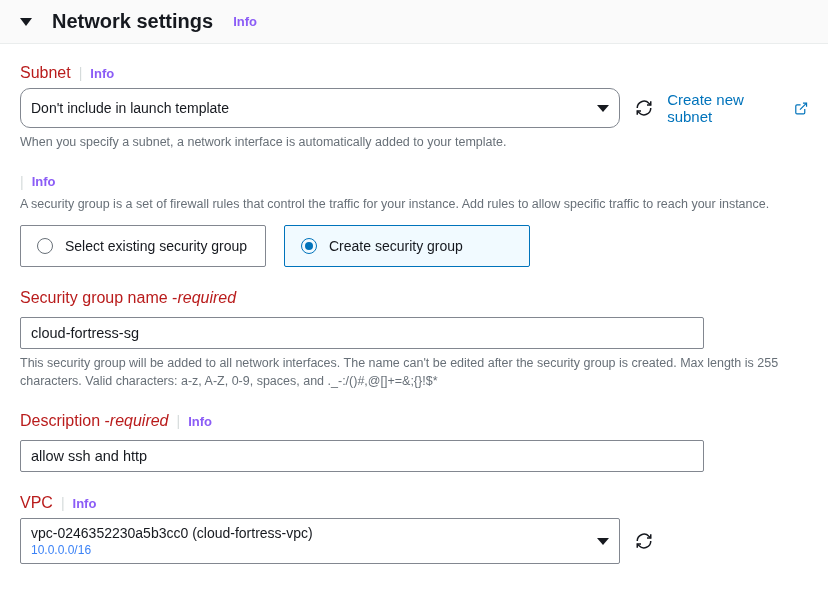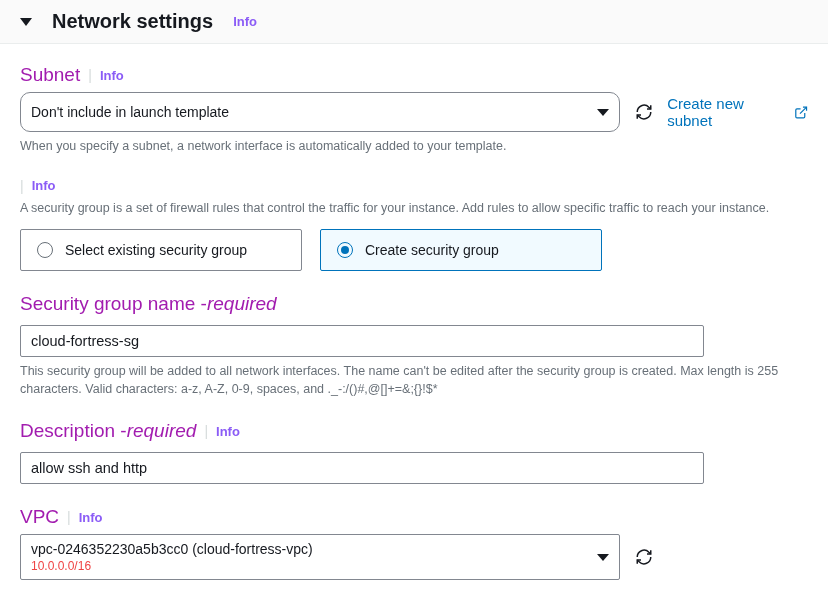--- a/index.html
+++ b/index.html
@@ -38,22 +38,22 @@
   .content {
     padding: 20px;
   }
   .field-label-row {
     display: flex;
     align-items: center;
     gap: 8px;
     margin-bottom: 6px;
   }
   .field-label {
-    font-size: 19px;
-    color: #a21caf;
+    font-size: 16px;
+    color: #b91c1c;
   }
   .divider {
     color: #d5dbdb;
   }
   .hint {
     font-size: 12.5px;
     color: #687078;
     margin-top: 6px;
     line-height: 1.4;
   }
@@ -101,21 +101,21 @@
     gap: 18px;
     margin-top: 12px;
   }
   .radio-tile {
     border: 1px solid #828790;
     border-radius: 2px;
     padding: 12px 16px;
     display: flex;
     align-items: center;
     gap: 12px;
-    width: 282px;
+    width: 246px;
     cursor: pointer;
     background: #fff;
   }
   .radio-tile.selected {
     border-color: #0073bb;
     background: #f1faff;
   }
   .radio-outer {
     width: 16px; height: 16px;
     border: 1.5px solid #687078;
@@ -148,21 +148,21 @@
     border-radius: 2px;
     padding: 6px 10px;
     display: flex;
     justify-content: space-between;
     align-items: center;
     cursor: pointer;
     background: #fff;
   }
   .vpc-sub {
     font-size: 12px;
-    color: #ef4444;
+    color: #3b82f6;
     margin-top: 2px;
   }
   svg { display: block; }
 </style>
 </head>
 <body>
 
 <div class="header-bar">
   <span class="caret-down"></span>
   <span class="section-title">Network settings</span>

